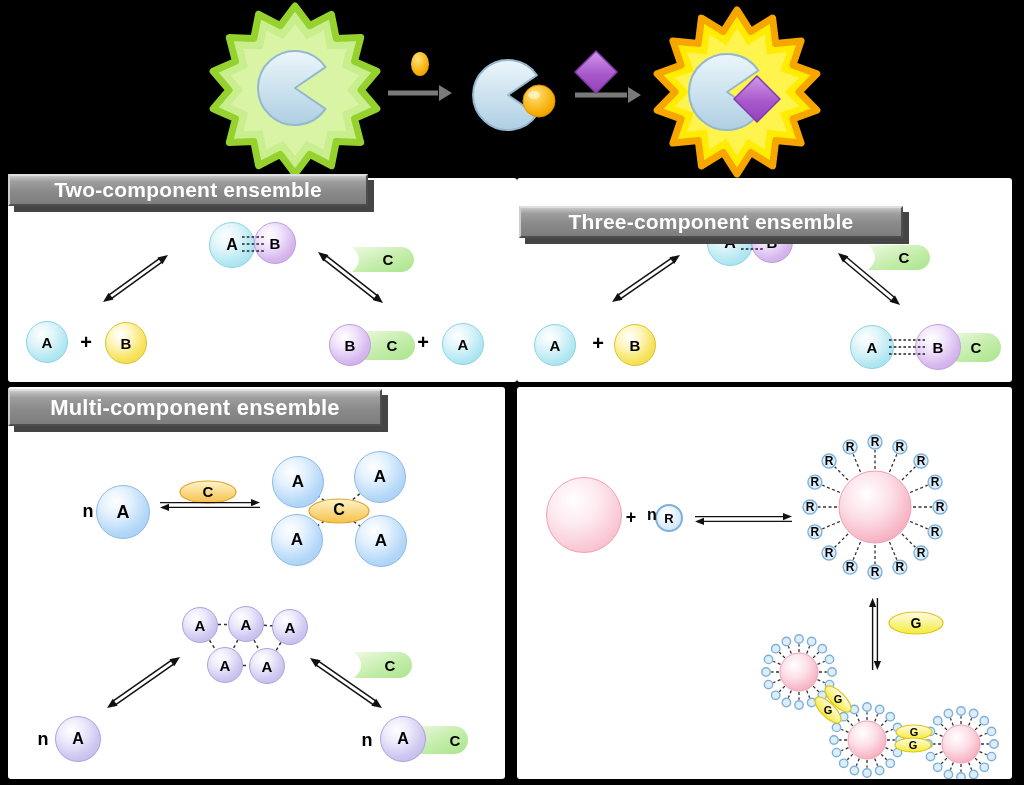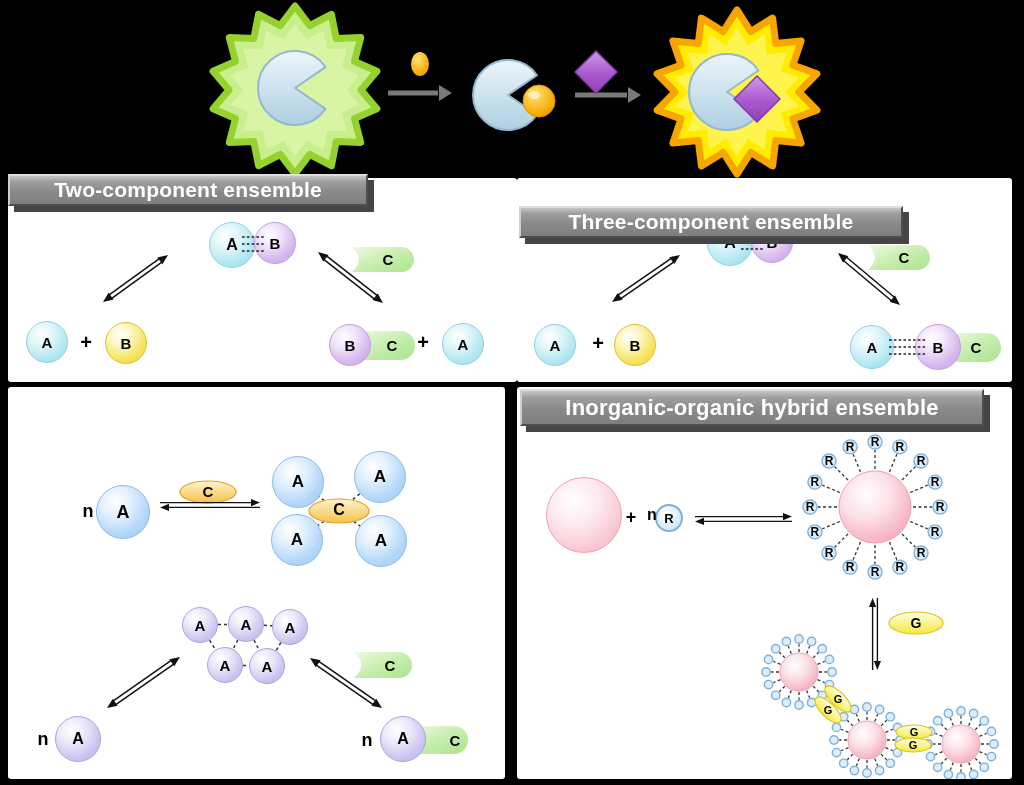--- a/index.html
+++ b/index.html
@@ -182,20 +182,23 @@
   <div class="sph cy" style="left:17px;top:146px;width:42px;height:42px;font-size:15px">A</div>
   <div class="lbl" style="left:81px;top:165px;font-size:20px">+</div>
   <div class="sph ye" style="left:97px;top:146px;width:42px;height:42px;font-size:15px">B</div>
   <div class="lbl" style="left:387px;top:79px;font-size:15px">C</div>
   <div class="sph cy" style="left:333px;top:147px;width:44px;height:44px;font-size:15px">A</div>
   <div class="sph pu" style="left:398px;top:146px;width:46px;height:46px;font-size:15px">B</div>
   <div class="lbl" style="left:459px;top:169px;font-size:15px">C</div>
 </section>
 
 <section class="panel" id="pm" style="left:8px;top:387px;width:497px;height:392px;">
+  <div class="title-bar tb-bottom" style="left:0;top:2px;width:374px;font-size:22px;">
+    <span>Multi-component ensemble</span>
+  </div>
   <svg id="svmb" class="psvg bg" width="497" height="392">
       <g>
         <line x1="331" y1="124" x2="290" y2="95" stroke="#333" stroke-width="1.5" stroke-dasharray="3,3"></line>
         <line x1="331" y1="124" x2="372" y2="90" stroke="#333" stroke-width="1.5" stroke-dasharray="3,3"></line>
         <line x1="331" y1="124" x2="289" y2="153" stroke="#333" stroke-width="1.5" stroke-dasharray="3,3"></line>
         <line x1="331" y1="124" x2="373" y2="154" stroke="#333" stroke-width="1.5" stroke-dasharray="3,3"></line>
       </g>
       <g>
         <ellipse cx="200" cy="105" rx="28" ry="11" fill="url(#gAmber)" stroke="#e0a22a" stroke-width="1.2"></ellipse>
       </g>
@@ -253,23 +256,20 @@
   <div class="sph la" style="left:241px;top:261px;width:36px;height:36px;font-size:15px">A</div>
   <div class="lbl" style="left:382px;top:278px;font-size:15px">C</div>
   <div class="lbl" style="left:35px;top:352px;font-size:18px">n</div>
   <div class="sph la" style="left:47px;top:329px;width:46px;height:46px;font-size:16px">A</div>
   <div class="lbl" style="left:359px;top:353px;font-size:18px">n</div>
   <div class="sph la" style="left:372px;top:329px;width:46px;height:46px;font-size:16px">A</div>
   <div class="lbl" style="left:447px;top:353px;font-size:15px">C</div>
 </section>
 
 <section class="panel" id="ph" style="left:517px;top:387px;width:495px;height:392px;">
-  <div class="title-bar tb-bottom" style="left:3px;top:2px;width:464px;font-size:22px;">
-    <span>Inorganic-organic hybrid ensemble</span>
-  </div>
   <svg id="svhb" class="psvg bg" width="495" height="392">
       <g>
         <circle cx="358" cy="120" r="36" fill="url(#gPinkS)" stroke="#f0a0b5" stroke-width="1"></circle>
         <line x1="358.0" y1="82.0" x2="358.0" y2="63.0" stroke="#333" stroke-width="1.3" stroke-dasharray="3,2.5"></line>
         <circle cx="358.0" cy="55.0" r="7" fill="#dceefb" stroke="#7fb0d8" stroke-width="1.4"></circle>
         <text x="358" y="59.32" text-anchor="middle" font-size="12" font-weight="bold" font-family="Liberation Sans, sans-serif" fill="#000">R</text>
         <line x1="372.5" y1="84.9" x2="379.8" y2="67.3" stroke="#333" stroke-width="1.3" stroke-dasharray="3,2.5"></line>
         <circle cx="382.9" cy="59.9" r="7" fill="#dceefb" stroke="#7fb0d8" stroke-width="1.4"></circle>
         <text x="382.87442310373086" y="64.26783038676636" text-anchor="middle" font-size="12" font-weight="bold" font-family="Liberation Sans, sans-serif" fill="#000">R</text>
         <line x1="384.9" y1="93.1" x2="398.3" y2="79.7" stroke="#333" stroke-width="1.3" stroke-dasharray="3,2.5"></line>

